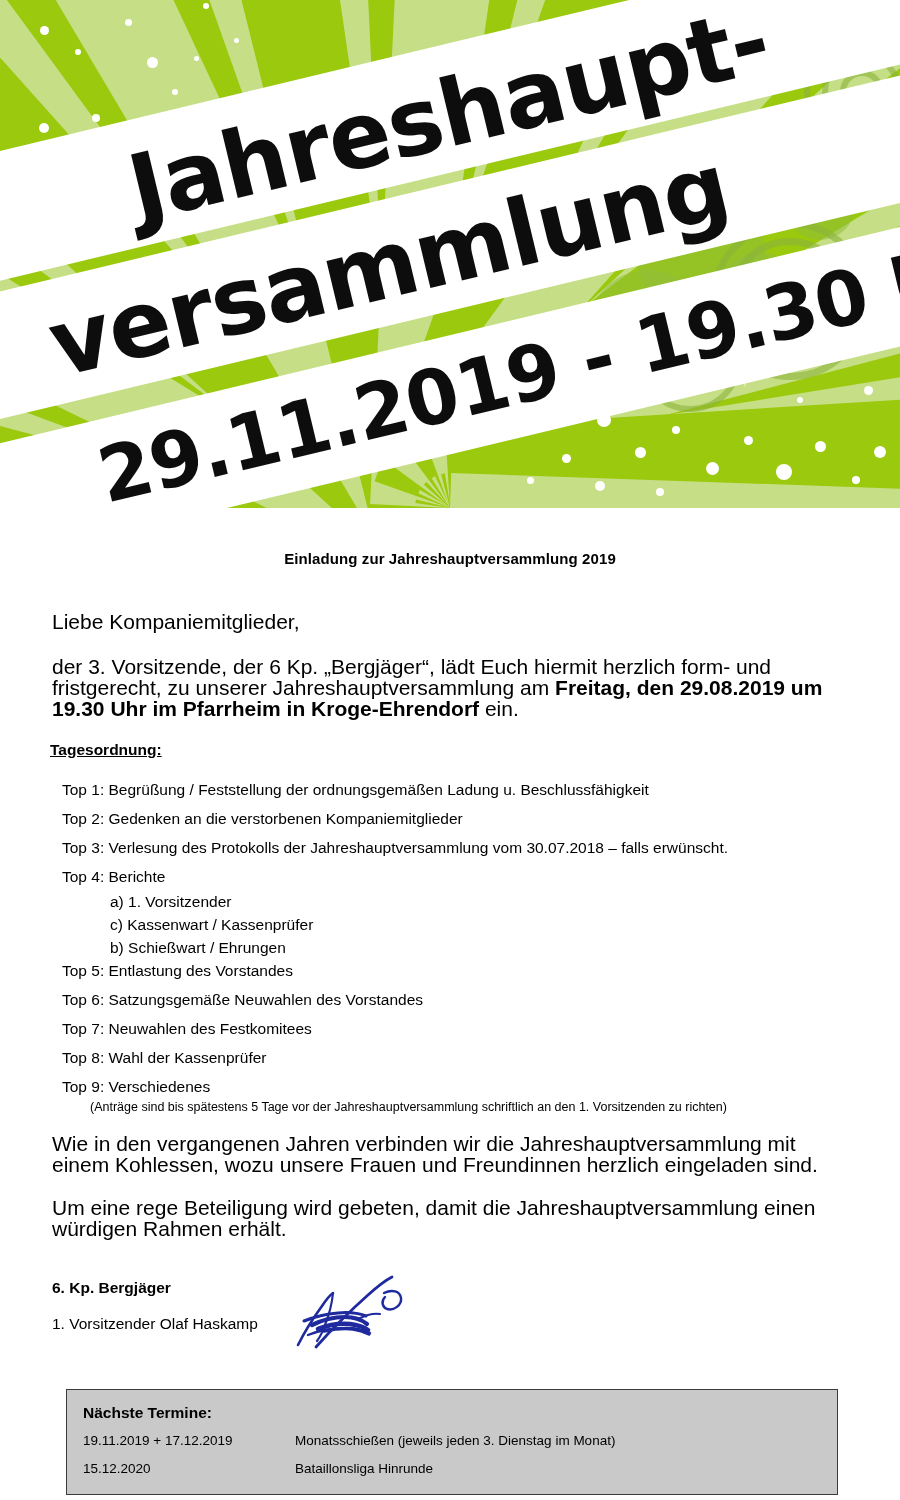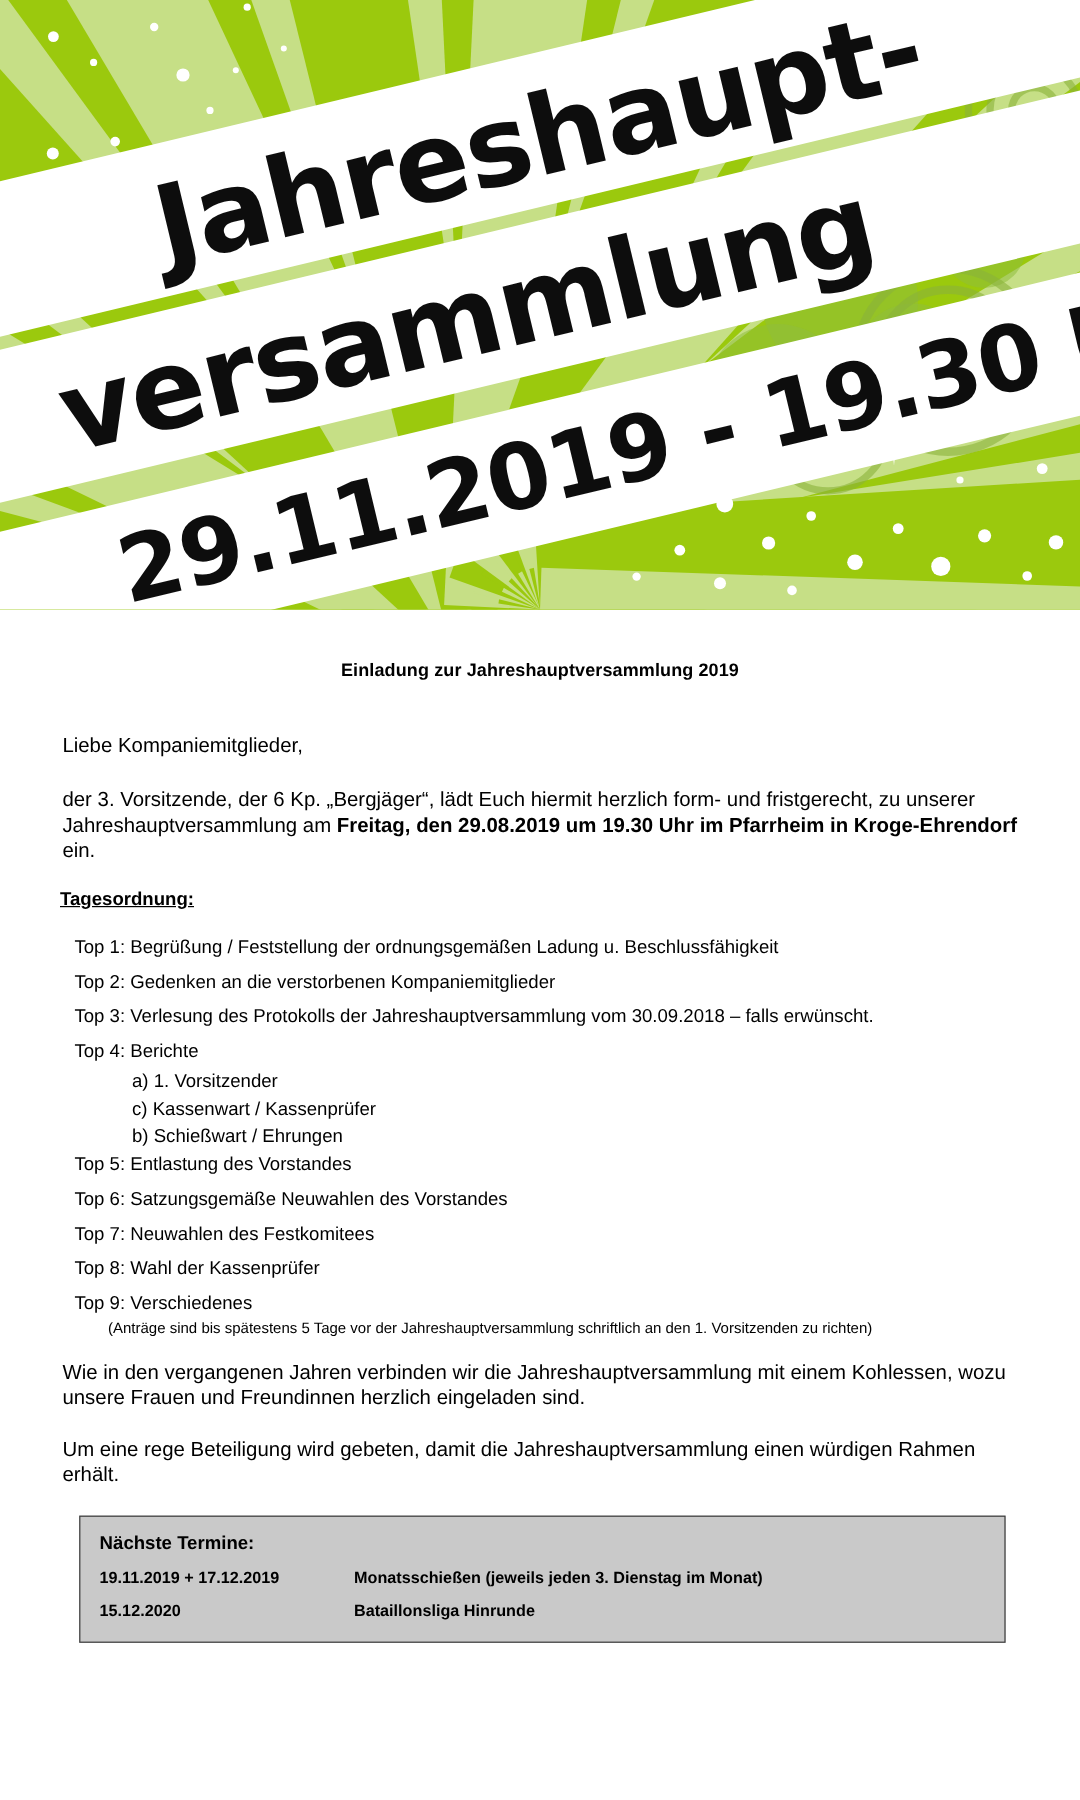--- a/index.html
+++ b/index.html
@@ -121,21 +121,21 @@
     width: 900px;
   }
   .doc-title {
     text-align: center;
     font-size: 15px;
     font-weight: bold;
     margin: 42px 0 0 0;
     letter-spacing: .1px;
   }
   .para {
-    font-size: 17px;
+    font-size: 21px;
     line-height: 21px;
     margin: 0;
     padding: 0 52px 0 52px;
   }
   .p-salut   { margin-top: 44px; }
   .p-intro   { margin-top: 24px; }
   .p-intro b { font-weight: bold; }
   .p-justify { text-align: justify; }
 
   .section-head {
@@ -216,21 +216,20 @@
     font-weight: bold;
     padding: 0 0 0 16px;
     margin: 0 0 10px 0;
   }
   .termine-row {
     display: flex;
     font-size: 13.5px;
     line-height: 18px;
     padding: 0 0 0 16px;
     margin-bottom: 10px;
-    font-weight: bold;
   }
   .termine-row:last-child { margin-bottom: 0; }
   .termine-date { width: 212px; flex: 0 0 212px; }
   .termine-desc { flex: 1 1 auto; }
 </style>
 </head>
 <body>
 
 <div class="banner">
 
@@ -351,21 +350,21 @@
 
   <p class="para p-salut">Liebe Kompaniemitglieder,</p>
 
   <p class="para p-intro"><span>der 3. Vorsitzende, der 6 Kp. „Bergjäger“, lädt Euch hiermit herzlich form- und fristgerecht, zu unserer Jahreshauptversammlung am </span><b>Freitag, den 29.08.2019 um 19.30 Uhr im Pfarrheim in Kroge-Ehrendorf</b><span> ein.</span></p>
 
   <div class="section-head">Tagesordnung:</div>
 
   <ul class="agenda">
     <li>Top 1: Begrüßung / Feststellung der ordnungsgemäßen Ladung u. Beschlussfähigkeit</li>
     <li>Top 2: Gedenken an die verstorbenen Kompaniemitglieder</li>
-    <li>Top 3: Verlesung des Protokolls der Jahreshauptversammlung vom 30.09.2018 – falls erwünscht.</li>
+    <li>Top 3: Verlesung des Protokolls der Jahreshauptversammlung vom 30.07.2018 – falls erwünscht.</li>
     <li class="tight">
       <span>Top 4: Berichte</span>
       <ul class="sub">
         <li>a) 1. Vorsitzender</li>
         <li>c) Kassenwart / Kassenprüfer</li>
         <li>b) Schießwart / Ehrungen</li>
       </ul>
     </li>
     <li>Top 5: Entlastung des Vorstandes</li>
     <li>Top 6: Satzungsgemäße Neuwahlen des Vorstandes</li>
@@ -373,20 +372,38 @@
     <li>Top 8: Wahl der Kassenprüfer</li>
     <li class="tight">
       <span>Top 9: Verschiedenes</span>
       <div class="note">(Anträge sind bis spätestens 5 Tage vor der Jahreshauptversammlung schriftlich an den 1. Vorsitzenden zu richten)</div>
     </li>
   </ul>
 
   <p class="para p-block1">Wie in den vergangenen Jahren verbinden wir die Jahreshauptversammlung mit einem Kohlessen, wozu unsere Frauen und Freundinnen herzlich eingeladen sind.</p>
   <p class="para p-block3">Um eine rege Beteiligung wird gebeten, damit die Jahreshauptversammlung einen würdigen Rahmen erhält.</p>
 
+  <div class="sign-wrap">
+    <p class="sign-org">6. Kp. Bergjäger</p>
+    <p class="sign-name">1. Vorsitzender Olaf Haskamp</p>
+    <svg class="signature" viewBox="0 0 120 80">
+      <g fill="none" stroke="#1f2a9e" stroke-linecap="round" stroke-linejoin="round">
+        <path d="M10 72 C18 56, 26 44, 34 33 C38 27, 42 22, 45 20" stroke-width="2.6"></path>
+        <path d="M45 20 C44 30, 41 42, 37 52 C35 58, 32 64, 29 68" stroke-width="2.2"></path>
+        <path d="M16 48 C26 44, 38 41, 50 40 C60 39, 70 40, 78 43" stroke-width="3"></path>
+        <path d="M24 52 C34 47, 46 44, 57 44 C66 44, 74 47, 79 51" stroke-width="4.2"></path>
+        <path d="M30 56 C40 52, 52 50, 62 51 C70 52, 76 54, 80 57" stroke-width="4.6"></path>
+        <path d="M36 58 C46 56, 56 55, 65 56 C72 57, 77 59, 81 61" stroke-width="3.4"></path>
+        <path d="M20 62 C30 58, 44 55, 58 55 C68 55, 76 57, 82 60" stroke-width="2.4"></path>
+        <path d="M28 74 C44 56, 62 38, 80 22 C90 13, 98 7, 104 4" stroke-width="2.8"></path>
+        <path d="M96 20 C104 16, 112 18, 113 25 C114 32, 106 38, 99 36 C94 34, 93 28, 97 24" stroke-width="2.4"></path>
+        <path d="M70 46 C78 42, 86 40, 92 41" stroke-width="2"></path>
+      </g>
+    </svg>
+  </div>
 
   <div class="termine">
     <div class="termine-title">Nächste Termine:</div>
 
     <div class="termine-row">
       <div class="termine-date">19.11.2019 + 17.12.2019</div>
       <div class="termine-desc">Monatsschießen (jeweils jeden 3. Dienstag im Monat)</div>
     </div>
     <div class="termine-row">
       <div class="termine-date">15.12.2020</div>

